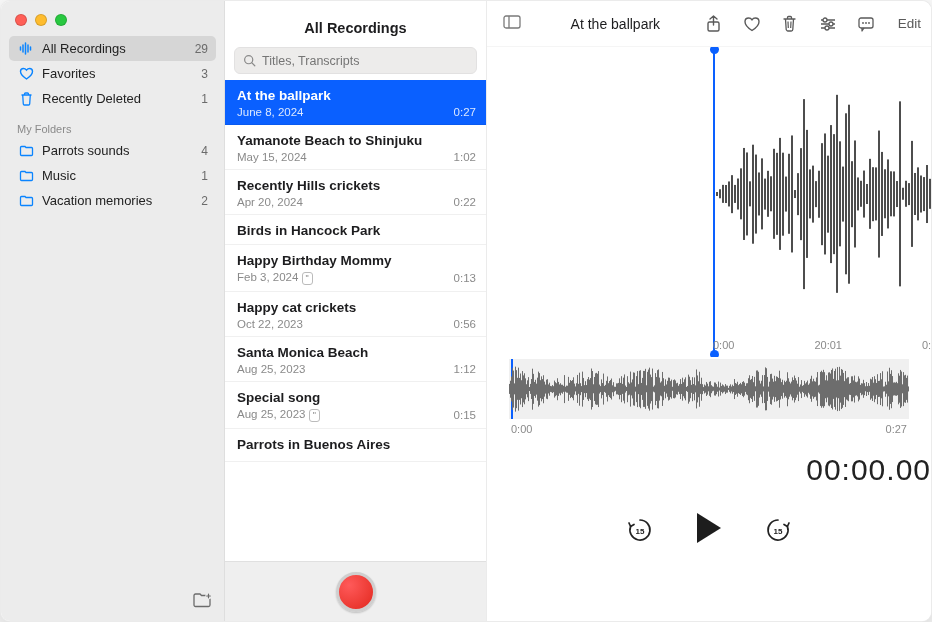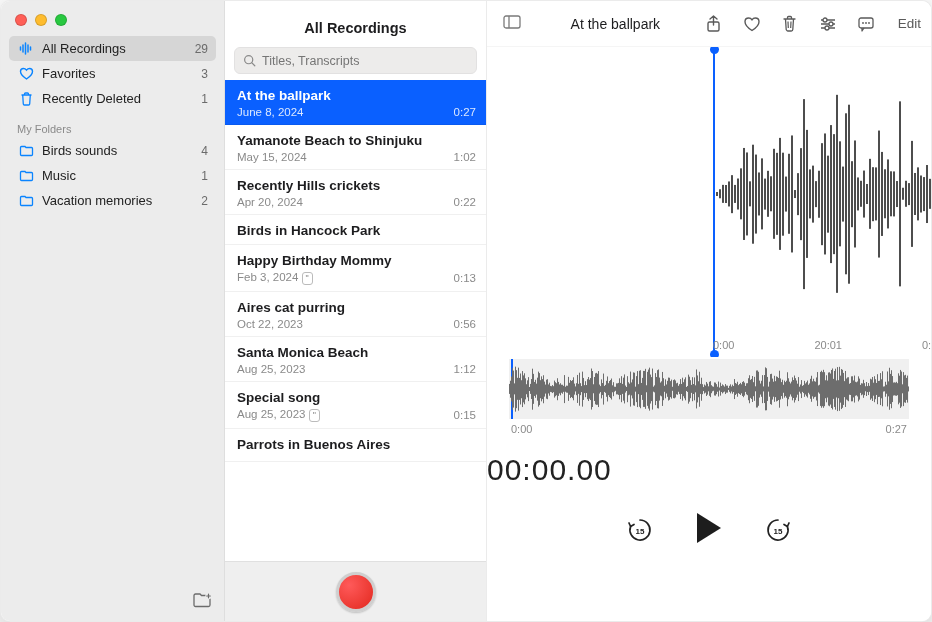--- a/index.html
+++ b/index.html
@@ -47,21 +47,21 @@
 .wave-big { position:absolute; left:30px; right:-50px; top:12px; bottom:28px; }
 .wave-big .bar { position:absolute; bottom:50%; width:2px; background:#4d4d4d; transform:translateY(50%);}
 .sel-handle { position:absolute; width:2px; background:#0a60ff; top:2px; bottom:2px;}
 .sel-handle .knob { position:absolute; width:9px; height:9px; background:#0a60ff; border-radius:50%; left:-3.5px;}
 .time-ruler { position:absolute; left:30px; right:-50px; bottom:6px; display:flex; gap:80px; font-size:11px; color:#8a8a8a;}
 .wave-mini-wrap { margin: 2px 22px 0; }
 .wave-mini { height:60px; background:#f0f0f0; position:relative; border-radius: 0px; margin-bottom:4px;}
 .wave-mini .bar { position:absolute; top:50%; width:1px; background:#6d6d6d; transform:translateY(-50%);}
 .wave-mini .cursor { position:absolute; left:2px; top:0; bottom:0; width:2px; background:#0a60ff;}
 .mini-times { display:flex; justify-content:space-between; font-size:11px; color:#8a8a8a; padding:0 2px;}
-.timecode { text-align:left; font-size:30px; font-weight:400; letter-spacing:1px; font-variant-numeric: tabular-nums; font-family: "Helvetica Neue", Arial, sans-serif; margin-top:18px; color:#222;}
+.timecode { text-align:right; font-size:30px; font-weight:400; letter-spacing:1px; font-variant-numeric: tabular-nums; font-family: "Helvetica Neue", Arial, sans-serif; margin-top:18px; color:#222;}
 .controls { display:flex; align-items:center; justify-content:center; gap:40px; margin-top:24px;}
 .ctrl-skip { width:28px; height:28px; display:flex; align-items:center; justify-content:center; color:#333;}
 .spacer-bottom { flex:1; }
 </style>
 </head>
 <body>
 
 <div class="window">
 
   <div class="sidebar">
@@ -106,21 +106,21 @@
         </div>
       </div>
     <div class="sb-header">My Folders</div>
     <div class="sb-list" style="padding-top:0" id="sb-folders">
         <div class="sb-item">
           <span class="icon">
             <svg width="15" height="12" viewBox="0 0 15 12">
               <path d="M1.5 2.5c0-.55.45-1 1-1H6l1 1h5.5c.55 0 1 .45 1 1v6c0 .55-.45 1-1 1h-10c-.55 0-1-.45-1-1v-7z" fill="none" stroke="#0a84ff" stroke-width="1.3"></path>
             </svg>
           </span>
-          <span class="label">Birds sounds</span>
+          <span class="label">Parrots sounds</span>
           <span class="count">4</span>
         </div>
         <div class="sb-item">
           <span class="icon">
             <svg width="15" height="12" viewBox="0 0 15 12">
               <path d="M1.5 2.5c0-.55.45-1 1-1H6l1 1h5.5c.55 0 1 .45 1 1v6c0 .55-.45 1-1 1h-10c-.55 0-1-.45-1-1v-7z" fill="none" stroke="#0a84ff" stroke-width="1.3"></path>
             </svg>
           </span>
           <span class="label">Music</span>
           <span class="count">1</span>
@@ -183,21 +183,21 @@
           <div class="ttl">Birds in Hancock Park</div>
         </div>
         <div class="rec-item">
           <div class="ttl">Happy Birthday Mommy</div>
           <div class="rec-row2">
             <span class="sub">Feb 3, 2024 <span class="transcript-badge">"</span></span>
             <span class="dur">0:13</span>
           </div>
         </div>
         <div class="rec-item">
-          <div class="ttl">Aires cat purring</div>
+          <div class="ttl">Happy cat crickets</div>
           <div class="rec-row2">
             <span class="sub">Oct 22, 2023 </span>
             <span class="dur">0:56</span>
           </div>
         </div>
         <div class="rec-item">
           <div class="ttl">Santa Monica Beach</div>
           <div class="rec-row2">
             <span class="sub">Aug 25, 2023 </span>
             <span class="dur">1:12</span>

